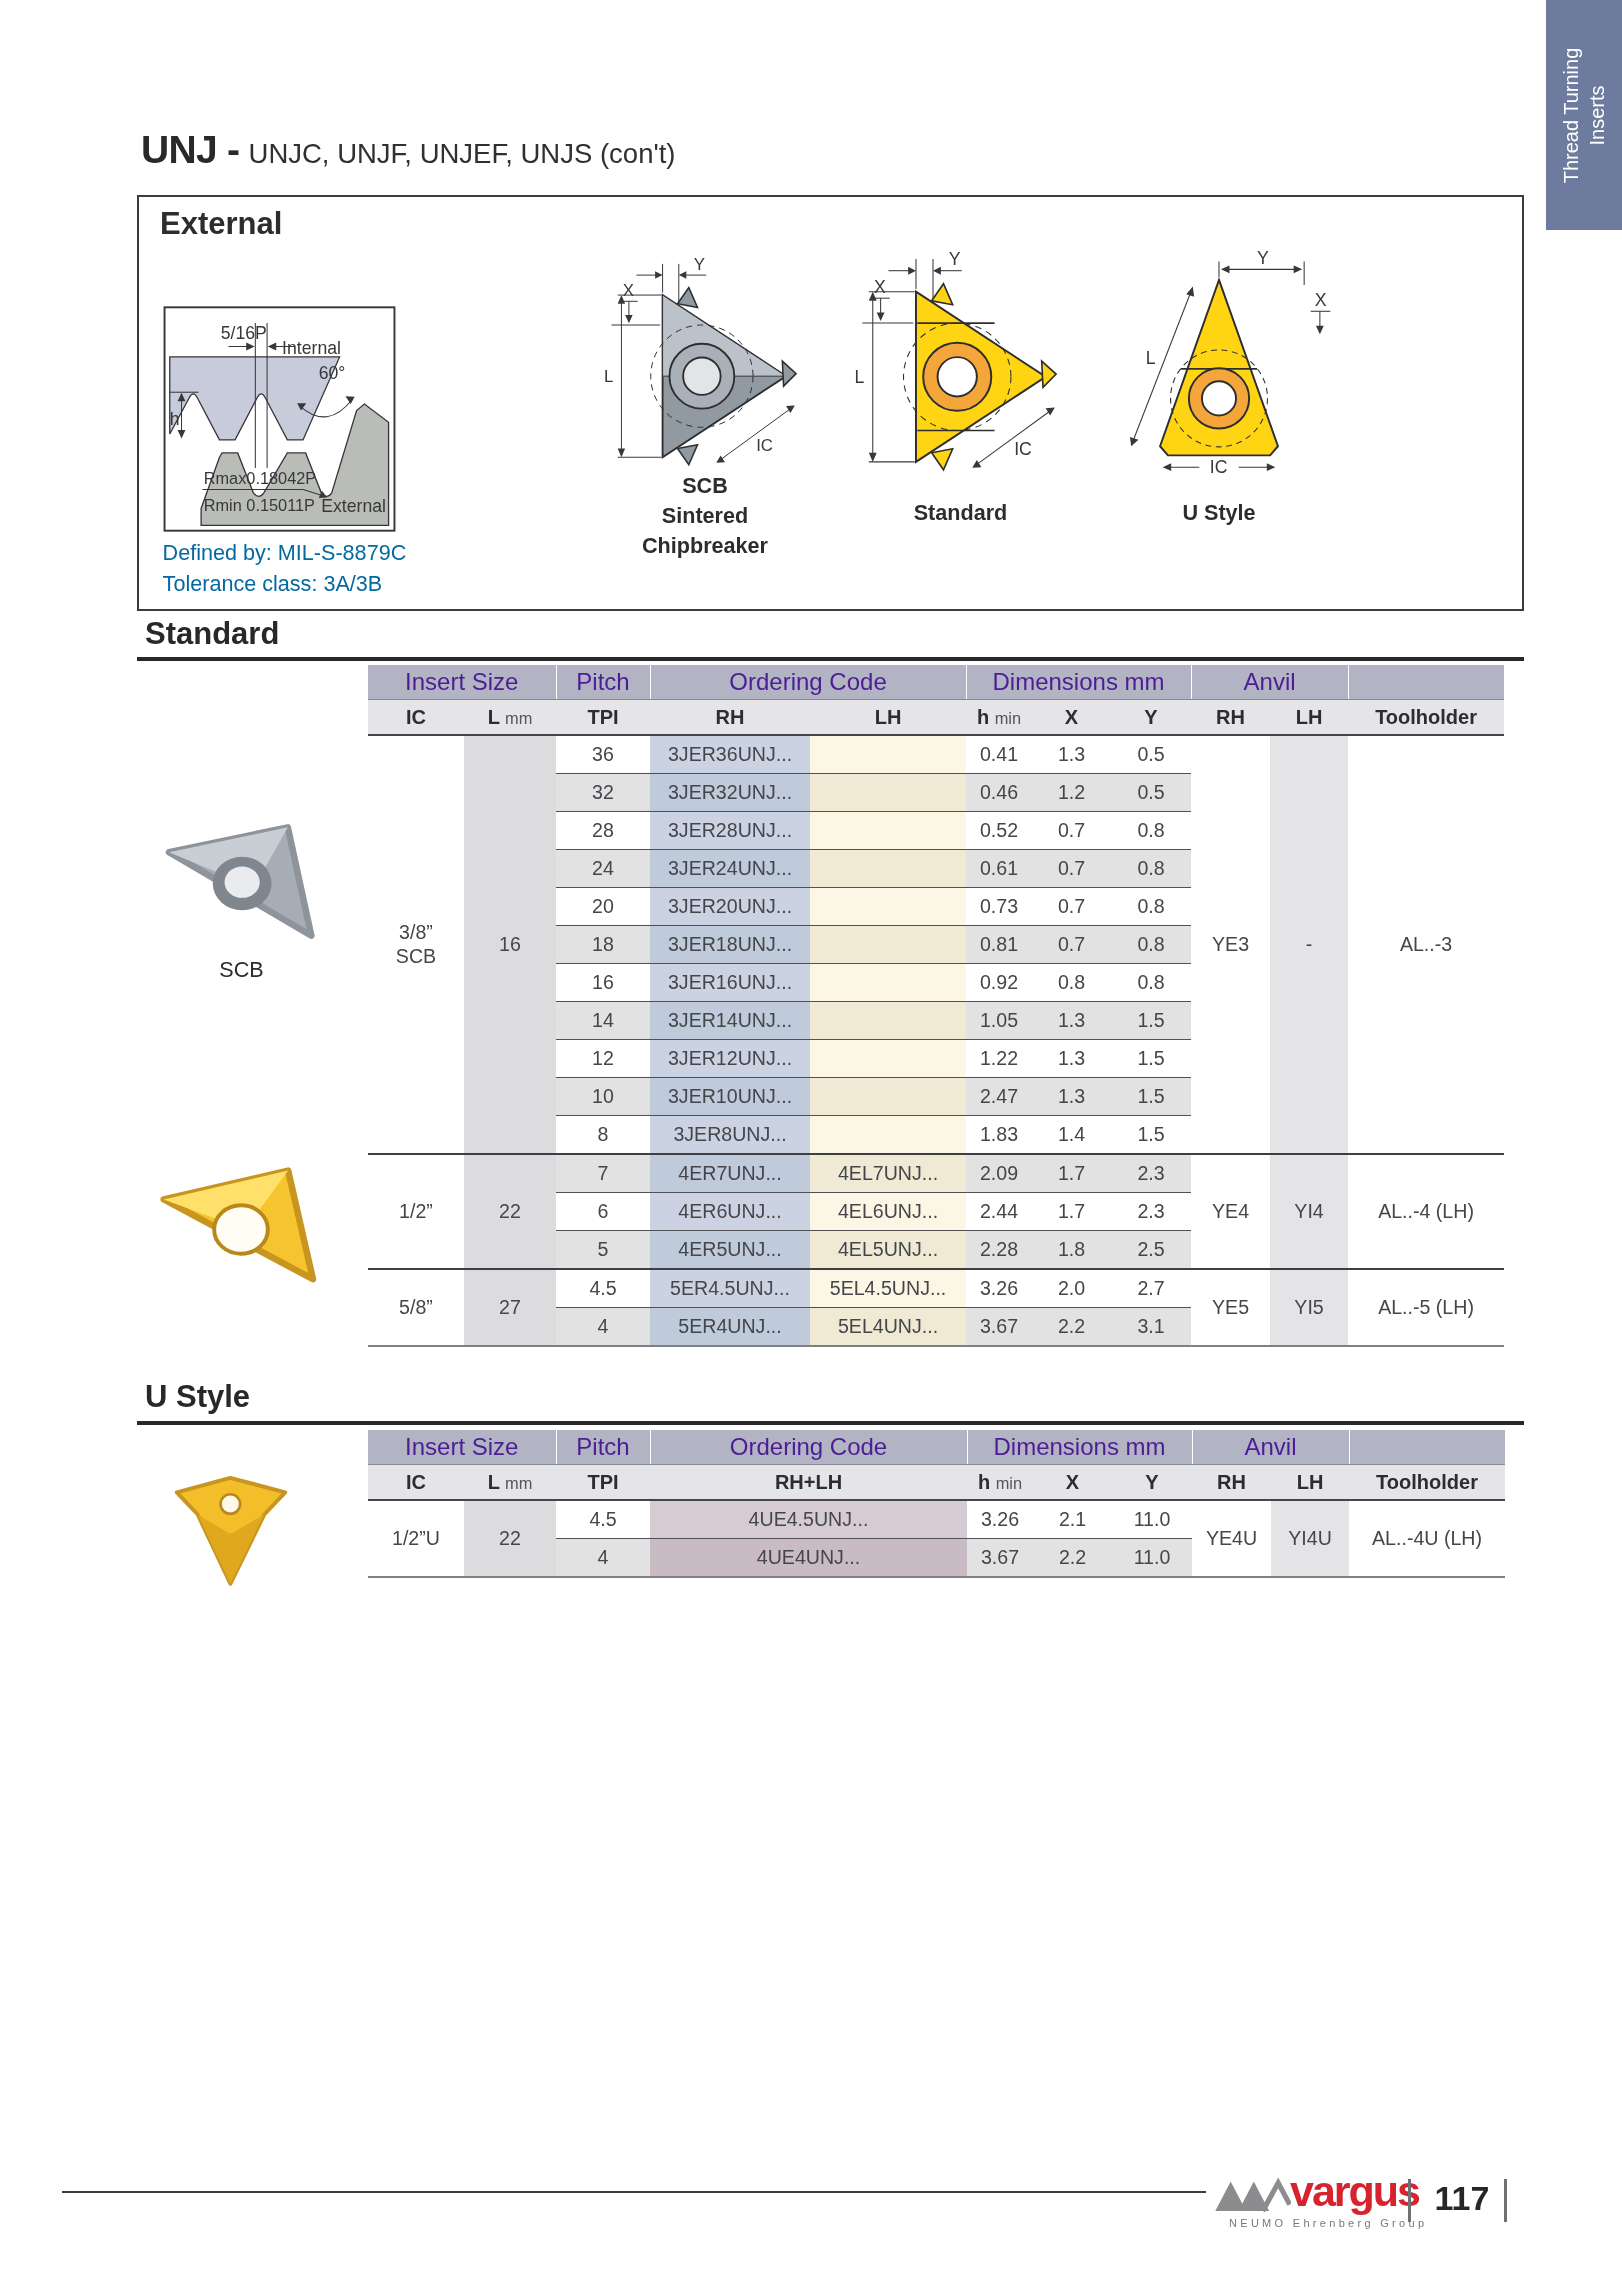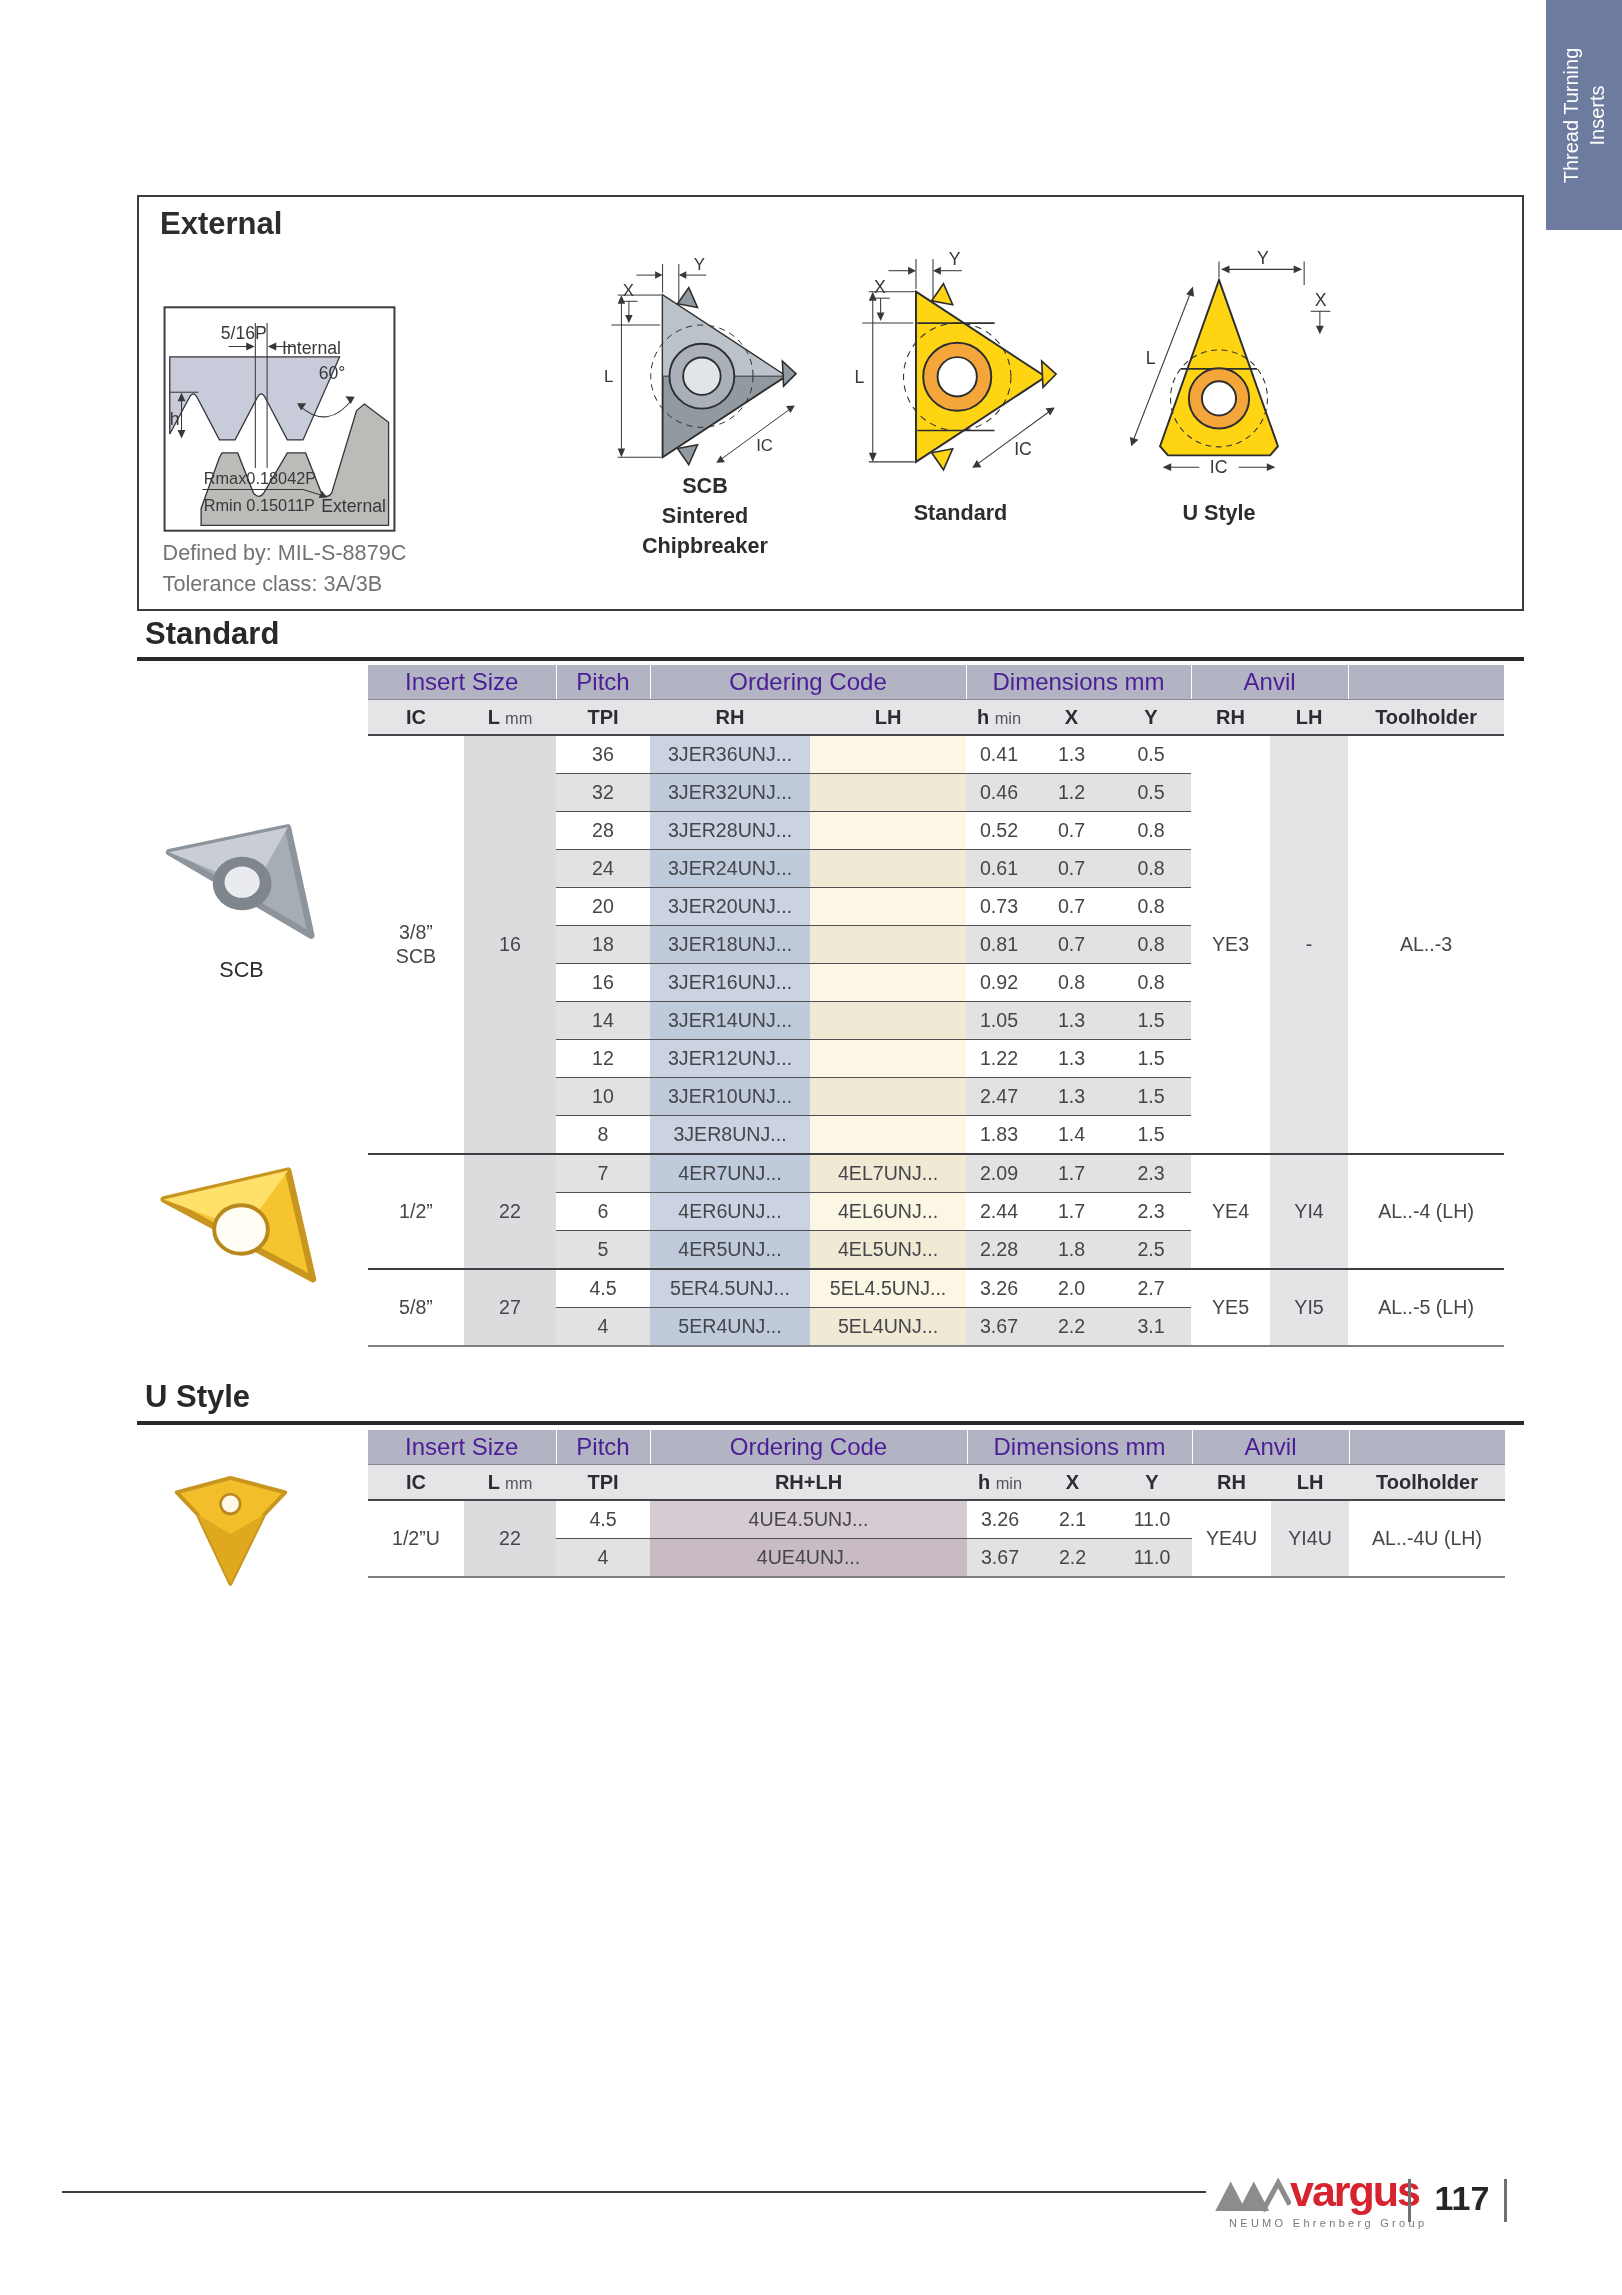--- a/index.html
+++ b/index.html
@@ -21,21 +21,21 @@
   .doc-title { position:absolute; left:141px; top:128px; white-space:nowrap; }
   .t-main { font-size:39px; font-weight:800; color:#29292b; letter-spacing:-0.7px; }
   .t-sub  { font-size:27.5px; font-weight:400; color:#303034; margin-left:9.2px; }
   
   .external-box {
     position:absolute; left:137px; top:195px; width:1383px; height:412px;
     border:2.6px solid #3c3c3f; background:#fff;
   }
   .ext-heading { position:absolute; left:21px; top:9.2px; font-size:31px; font-weight:600; color:#2d2d30; }
   .thread-svg { position:absolute; left:23.6px; top:109px; width:233px; height:226px; }
-  .ext-note { position:absolute; left:23.6px; font-size:21.6px; color:#737373; }
+  .ext-note { position:absolute; left:23.6px; font-size:21.6px; color:#0369a1; }
   .note1 { top:343px; }
   .note2 { top:374px; }
   .diagram-svg { position:absolute; top:54px; height:226px; }
   .dg-scb { left:435px; width:262px; }
   .dg-std { left:684px; width:275px; }
   .dg-u   { left:949px; width:262px; }
   .dg-caption { position:absolute; text-align:center; font-size:21.6px; font-weight:600; color:#2d2d30; line-height:30px; }
   .cap-scb { left:435px; width:262px; top:274px; }
   .cap-std { left:684px; width:275px; top:301px; }
   .cap-u   { left:949px; width:262px; top:301px; }
@@ -96,20 +96,23 @@
 
 <div class="page">
 
   <div class="side-tab">
     <div class="side-tab-text">
       <span>Thread Turning</span>
       <span>Inserts</span>
     </div>
   </div>
 
+  <div class="doc-title">
+    <span class="t-main">UNJ -</span><span class="t-sub">UNJC, UNJF, UNJEF, UNJS (con't)</span>
+  </div>
 
   <div class="external-box">
     <div class="ext-heading">External</div>
 
     <svg class="thread-svg" viewBox="0 0 356 346">
       <rect x="2" y="2" width="352" height="342" fill="#ffffff" stroke="#3a3a3d" stroke-width="3"></rect>
       <path fill="#c8cbda" stroke="#34343a" stroke-width="2" d="M10,78 L270,78 L214,205 L190,205 L156,140 Q150,129 144,140 L110,205 L86,205 L52,140 Q46,129 40,140 L10,196 Z"></path>
       <path fill="#babdb7" stroke="#34343a" stroke-width="2" d="M58,336 L58,310 L86,232 L90,225 L114,225 L138,286 Q146,297 154,286 L190,225 L218,225 L242,286 Q250,297 258,286 L296,160 L308,150 L345,178 L345,336 Z"></path>
       <line class="ann" x1="141" y1="26" x2="141" y2="248"></line>
       <line class="ann" x1="159" y1="26" x2="159" y2="248"></line>

